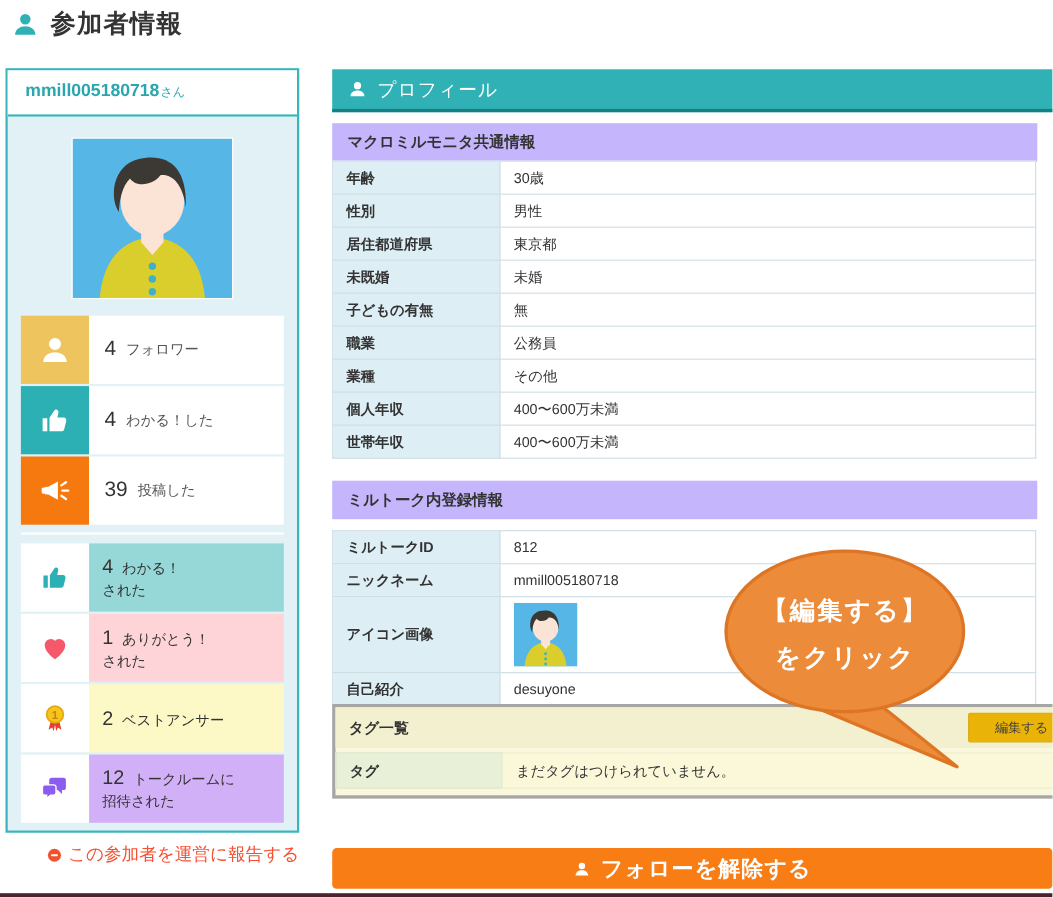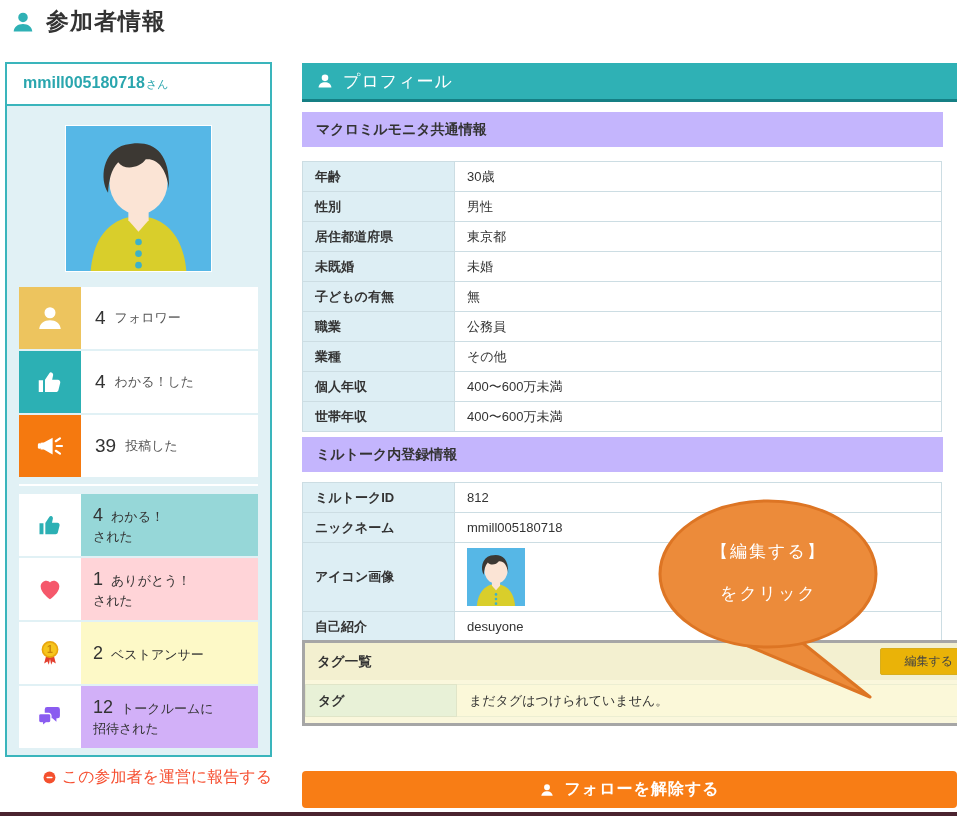--- a/index.html
+++ b/index.html
@@ -68,21 +68,21 @@
 
   .section-header {
     position:absolute; left:302px; width:641px; height:35px;
     background:#c4b5fd; display:flex; align-items:center; padding-left:14px;
     font-size:14px; font-weight:bold; color:#333;
   }
   #sec1-header { top:112px; }
   #sec2-header { top:437px; }
 
   table.info-table { position:absolute; left:302px; width:640px; border-collapse:collapse; background:#fff; }
-  #table1 { top:161px; }
+  #table1 { top:146px; }
   #table2 { top:482px; }
   .info-table td { border:1px solid #ccdde3; font-size:13px; padding:5px 12px; height:30px; }
   .info-table td.lbl { width:152px; background:#ddeef4; font-weight:bold; color:#333; }
   .info-table td.val { background:#fff; color:#333; }
   .icon-img-cell { padding:8px 12px; }
   .mini-avatar { width:58px; height:58px; }
   .mini-avatar svg { width:100%; height:100%; }
 
   
   .tag-box {
@@ -107,29 +107,29 @@
   .tag-row .tag-val {
     flex:1; background:#fbf8d9; border:1px solid #eceed2; border-left:none;
     font-size:13px; color:#333; display:flex; align-items:center; padding-left:12px;
   }
 
   
   .follow-btn {
     position:absolute; left:302px; top:771px; width:655px; height:37px;
     background:#f87d15; border:none; border-radius:4px; cursor:pointer;
     display:flex; align-items:center; justify-content:center; gap:9px;
-    color:#fff; font-size:16px; font-weight:bold; font-family:inherit; letter-spacing:1px;
+    color:#fff; font-size:20px; font-weight:bold; font-family:inherit; letter-spacing:1px;
   }
   .follow-btn svg { width:16px; height:16px; color:#fff; }
 
   .footer-line { position:absolute; left:0; top:812px; width:957px; height:4px; background:#4b2430; }
 
   
   .bubble { position:absolute; left:656px; top:498px; width:225px; height:205px; z-index:5; pointer-events:none; }
-  .bubble .bl { position:absolute; width:100%; text-align:center; color:#fff; font-size:17px; font-weight:normal; letter-spacing:2px; }
+  .bubble .bl { position:absolute; width:100%; text-align:center; color:#fff; font-size:23px; font-weight:bold; letter-spacing:2px; }
   .bubble .bl1 { top:42px; }
   .bubble .bl2 { top:84px; }
 </style>
 </head>
 <body>
 
 <svg width="0" height="0" style="position:absolute">
   <defs>
     <g id="def-person">
         <path d="M12 12.2a4.4 4.4 0 1 0 0-8.8 4.4 4.4 0 0 0 0 8.8zM3.4 20.8c.4-4.5 4-7 8.6-7s8.2 2.5 8.6 7z"></path>

